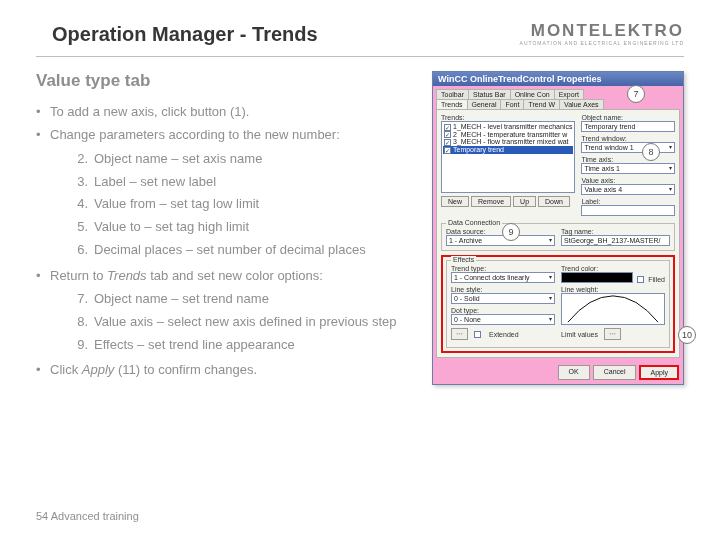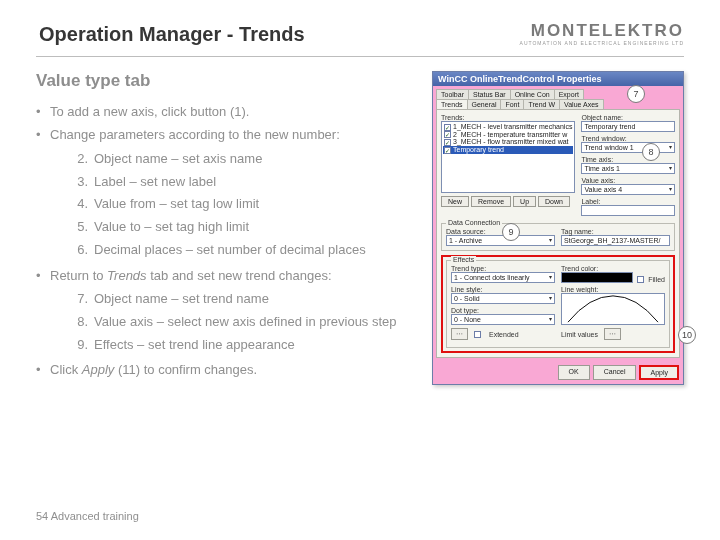--- a/index.html
+++ b/index.html
@@ -1,17 +1,17 @@
 <!DOCTYPE html>
 <html><head>
 <meta charset="utf-8">
 <style>
   *{box-sizing:border-box;margin:0;padding:0}
   body{width:720px;height:540px;background:#fff;font-family:Arial,Helvetica,sans-serif;position:relative;overflow:hidden}
-  .header{display:flex;justify-content:space-between;align-items:flex-end;padding:22px 36px 0 39px}
+  .header{display:flex;justify-content:space-between;align-items:flex-end;padding:22px 36px 0 52px}
   .title{font-size:20px;font-weight:bold;color:#363636}
   .brand{text-align:right;line-height:1}
   .brand-main{font-size:17px;font-weight:bold;letter-spacing:2px;color:#7a7a7a;font-family:Liberation Sans, sans-serif;}
   .brand-sub{font-size:5px;letter-spacing:1px;color:#9a9a9a;margin-top:2px}
   .hr{border:none;border-top:1px solid #bdbdbd;margin:10px 36px 0 36px}
   .content{display:flex;padding:14px 36px 0 36px;gap:18px}
   .left{flex:1 1 auto;max-width:380px}
   .subtitle{font-size:17px;font-weight:bold;color:#8e8e8e;margin-bottom:10px}
   ul.outer{list-style:none}
   ul.outer>li{position:relative;padding-left:14px;color:#8f8f8f;font-size:13px;line-height:1.65;margin-bottom:2px}
@@ -74,21 +74,21 @@
         <span>Change parameters according to the new number:</span>
         <ol class="inner">
           <li><span class="num">2.</span><span>Object name – set axis name</span></li>
           <li><span class="num">3.</span><span>Label – set new label</span></li>
           <li><span class="num">4.</span><span>Value from – set tag low limit</span></li>
           <li><span class="num">5.</span><span>Value to – set tag high limit</span></li>
           <li><span class="num">6.</span><span>Decimal places – set number of decimal places</span></li>
         </ol>
       </li>
       <li>
-        <span>Return to </span><span class="ital">Trends</span><span> tab and set new trend changes:</span>
+        <span>Return to </span><span class="ital">Trends</span><span> tab and set new color options:</span>
         <ol class="inner">
           <li><span class="num">7.</span><span>Object name – set trend name</span></li>
           <li><span class="num">8.</span><span>Value axis – select new axis defined in previous step</span></li>
           <li><span class="num">9.</span><span>Effects – set trend line appearance</span></li>
         </ol>
       </li>
       <li>
         <span>Click </span><span class="ital">Apply</span><span> (11) to confirm changes.</span>
       </li>
     </ul>

